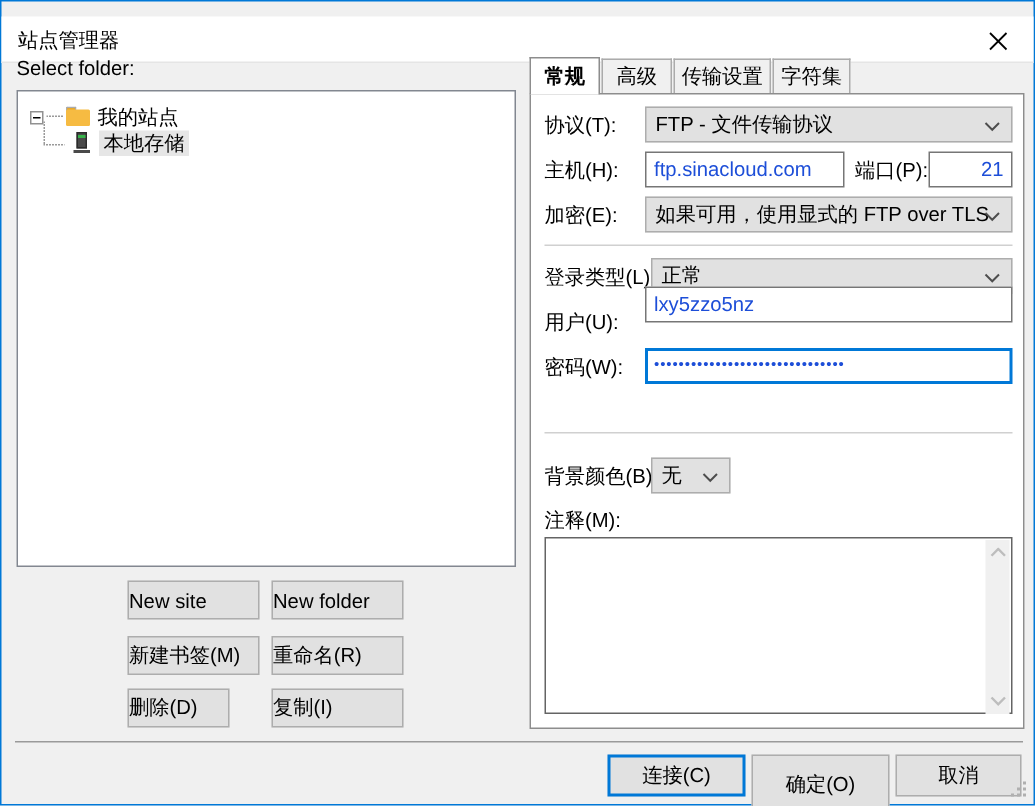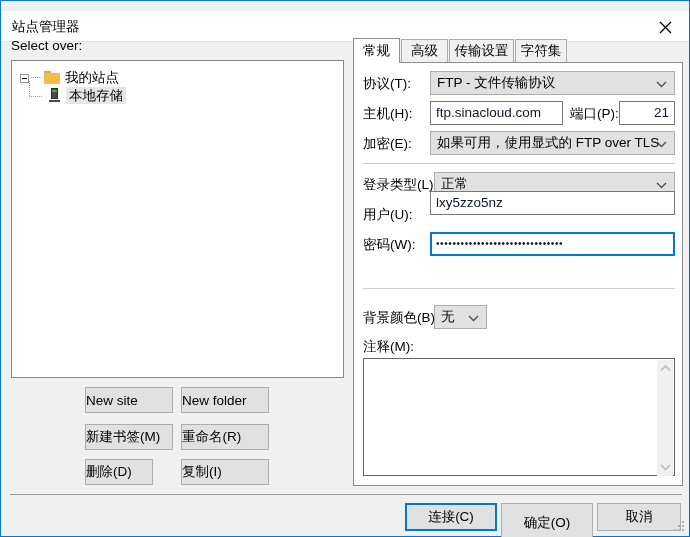--- a/index.html
+++ b/index.html
@@ -210,21 +210,21 @@
     border-bottom: none;
     cursor: default;
     white-space: nowrap;
   }
   .tab.active {
     background: #ffffff;
     border-color: #8d8d8d;
     top: -1px;
     height: 25px;
     line-height: 24px;
-    font-weight: normal;
+    font-weight: bold;
     z-index: 3;
   }
   #tab-0 { left: 0px;   width: 47px; }
   #tab-1 { left: 48px;  width: 47px; }
   #tab-2 { left: 96px;  width: 65px; }
   #tab-3 { left: 162px; width: 52px; }
 
   
   #panel {
     position: absolute;
@@ -261,21 +261,21 @@
   .textbox {
     position: absolute;
     box-sizing: border-box;
     background: #ffffff;
     border: 1px solid #767676;
     height: 24px;
     line-height: 22px;
     font-size: 13.5px;
     padding-left: 5px;
     font-family: "Liberation Sans", "DejaVu Sans", sans-serif;
-    color: #0f172a;
+    color: #1d4ed8;
     white-space: nowrap;
     overflow: hidden;
   }
   .textbox.focused { border: 2px solid #0078d7; line-height: 20px; padding-left: 4px; }
 
   .separator {
     position: absolute;
     height: 1px;
     background: #d0d0d0;
   }
@@ -391,21 +391,21 @@
   <div id="titlebar">
     <div id="title-text">站点管理器</div>
     <div id="close-button">
       <svg width="13" height="13" viewBox="0 0 13 13">
         <line x1="1" y1="1" x2="12" y2="12" stroke="#000" stroke-width="1.2"></line>
         <line x1="12" y1="1" x2="1" y2="12" stroke="#000" stroke-width="1.2"></line>
       </svg>
     </div>
   </div>
 
-  <div id="select-entry-label">Select over:</div>
+  <div id="select-entry-label">Select folder:</div>
 
   <div id="tree-panel">
     <div class="tree-row" id="tree-row-root">
       <span class="expander"></span><span class="dots-h"></span><span class="folder-icon"><span class="tab"></span><span class="body"></span></span><span class="node-label">我的站点</span>
     </div>
     <div class="tree-row" id="tree-row-child">
       <span class="elbow"></span><span class="server-icon"><span class="case"></span><span class="led"></span><span class="base"></span></span><span class="node-label selected">本地存储</span>
     </div>
   </div>
 

